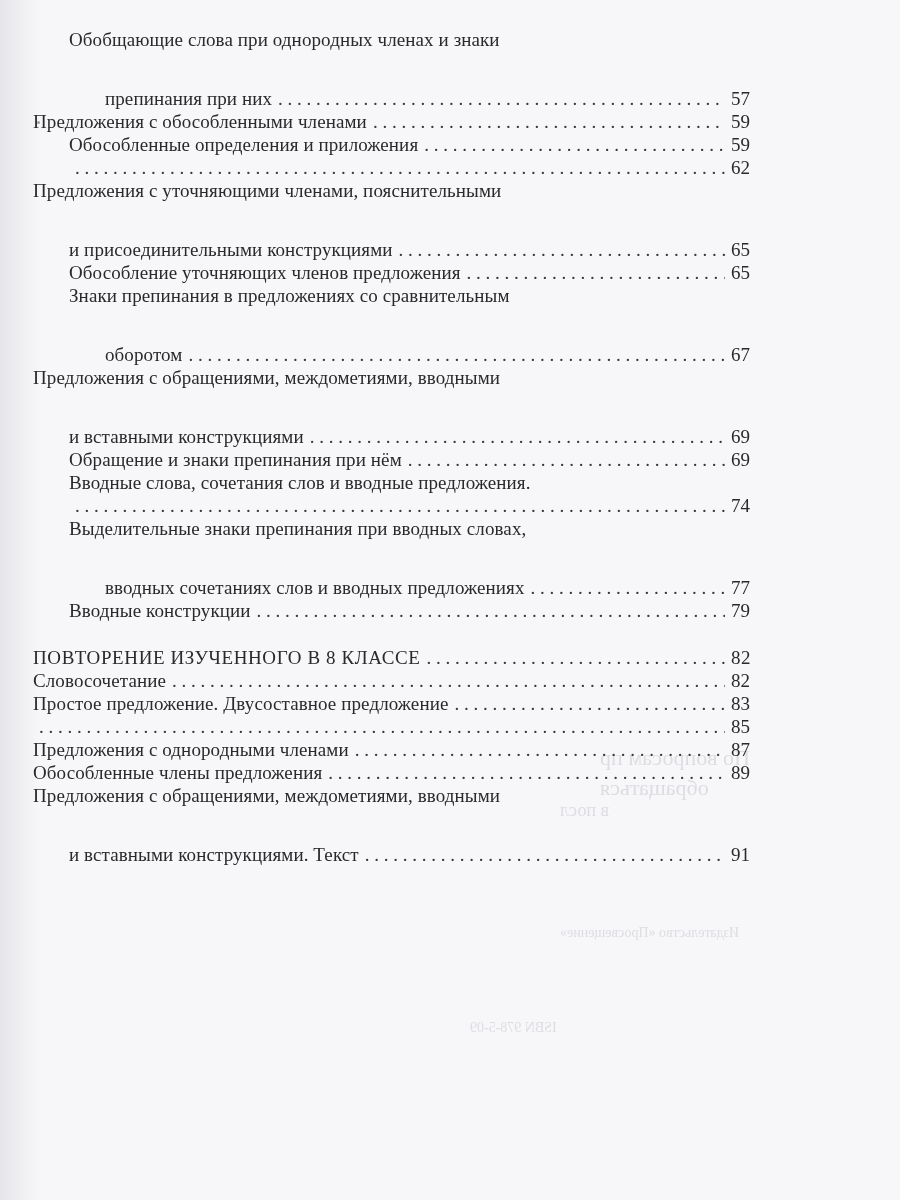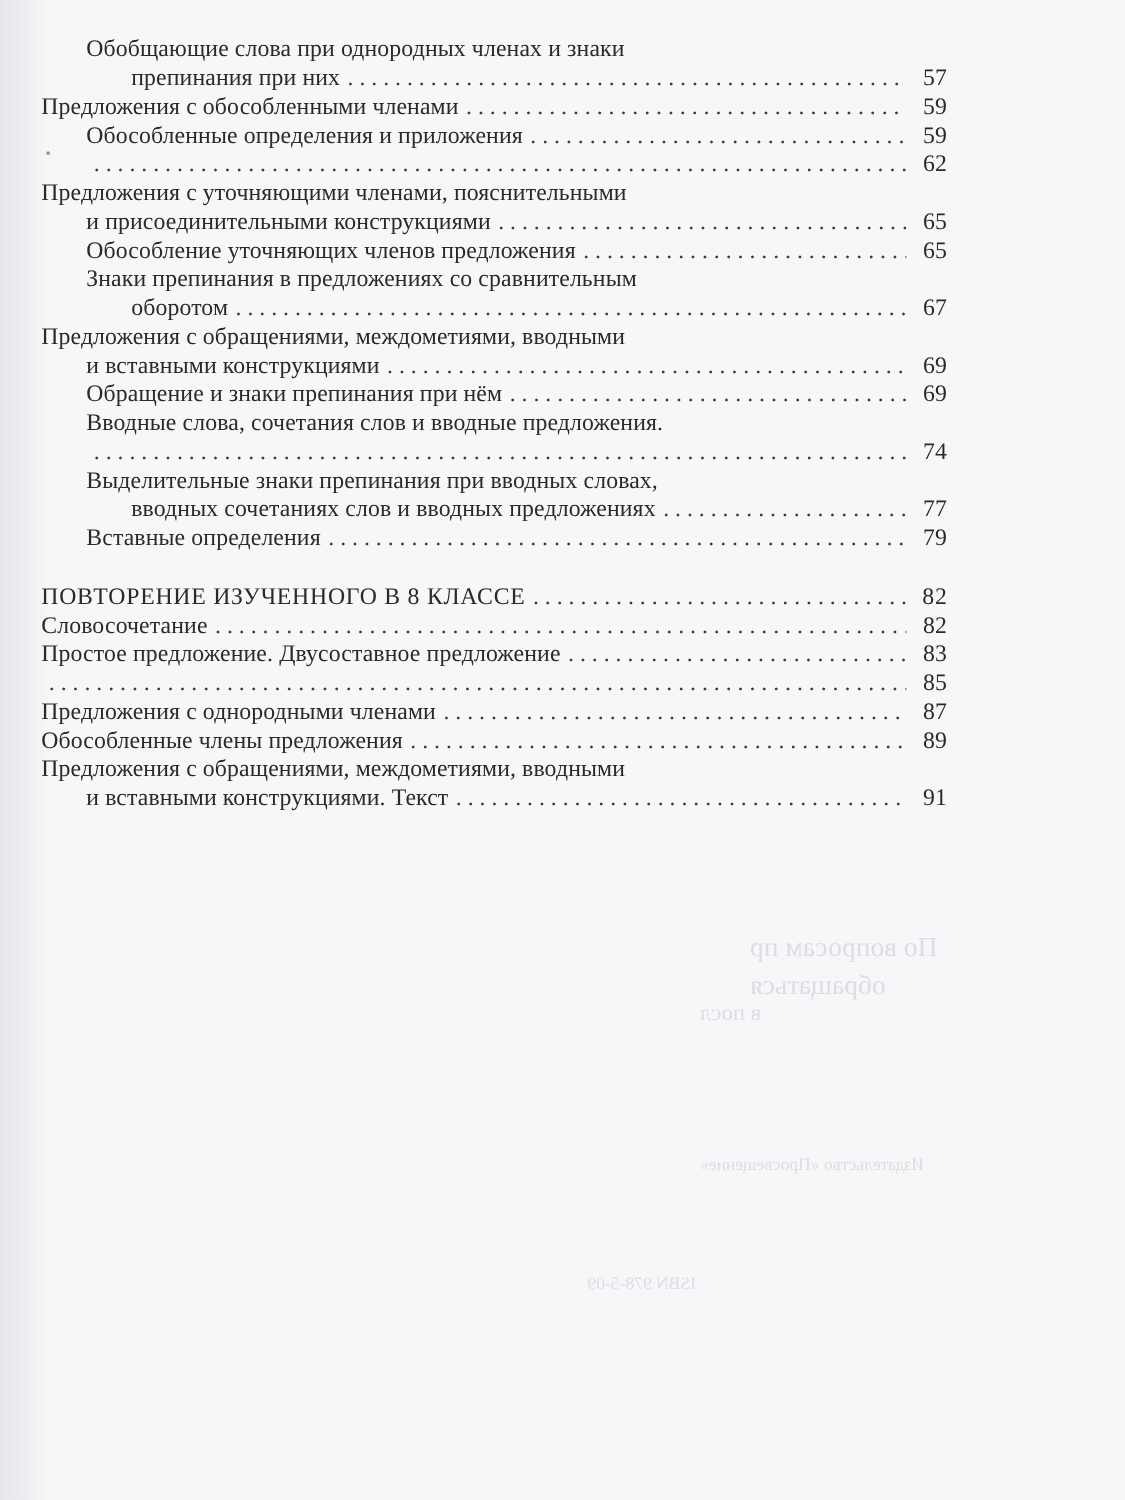--- a/index.html
+++ b/index.html
@@ -43,36 +43,37 @@
       display: block;
       white-space: nowrap;
     }
     .toc-entry .last {
       display: flex;
       align-items: baseline;
       white-space: nowrap;
     }
     .toc-entry .last.cont {
       padding-left: 36px;
+      margin-top: 36px;
     }
     .toc-entry .leader {
       flex: 1;
       overflow: hidden;
       margin: 0 6px 0 6px;
       letter-spacing: 4.2px;
       color: #3a3a3c;
     }
     .toc-entry .leader::after {
       content: ". . . . . . . . . . . . . . . . . . . . . . . . . . . . . . . . . . . . . . . . . . . . . . . . . . . . . . . . . . . . . . . . . . . . . . . . . . . . . . . . . . . .";
       letter-spacing: 0;
       white-space: nowrap;
     }
     .toc-entry .page-num {
       width: 34px;
-      text-align: center;
+      text-align: left;
       flex-shrink: 0;
     }
     .bleed {
       position: absolute;
       color: #c9c8d0;
       opacity: 0.55;
       font-family: "Liberation Serif", serif;
       transform: scaleX(-1);
       white-space: nowrap;
       pointer-events: none;
@@ -176,21 +177,21 @@
     <div class="toc-entry lvl2">
       <span class="line">Выделительные знаки препинания при вводных словах,</span>
       <div class="last cont">
         <span>вводных сочетаниях слов и вводных предложениях</span>
         <span class="leader"></span>
         <span class="page-num">77</span>
       </div>
     </div>
     <div class="toc-entry lvl2">
       <div class="last">
-        <span>Вставные определения</span>
+        <span>Вводные конструкции</span>
         <span class="leader"></span>
         <span class="page-num">79</span>
       </div>
     </div>
     <div class="toc-entry lvl1 section">
       <div class="last">
         <span>ПОВТОРЕНИЕ ИЗУЧЕННОГО В 8 КЛАССЕ</span>
         <span class="leader"></span>
         <span class="page-num">82</span>
       </div>

